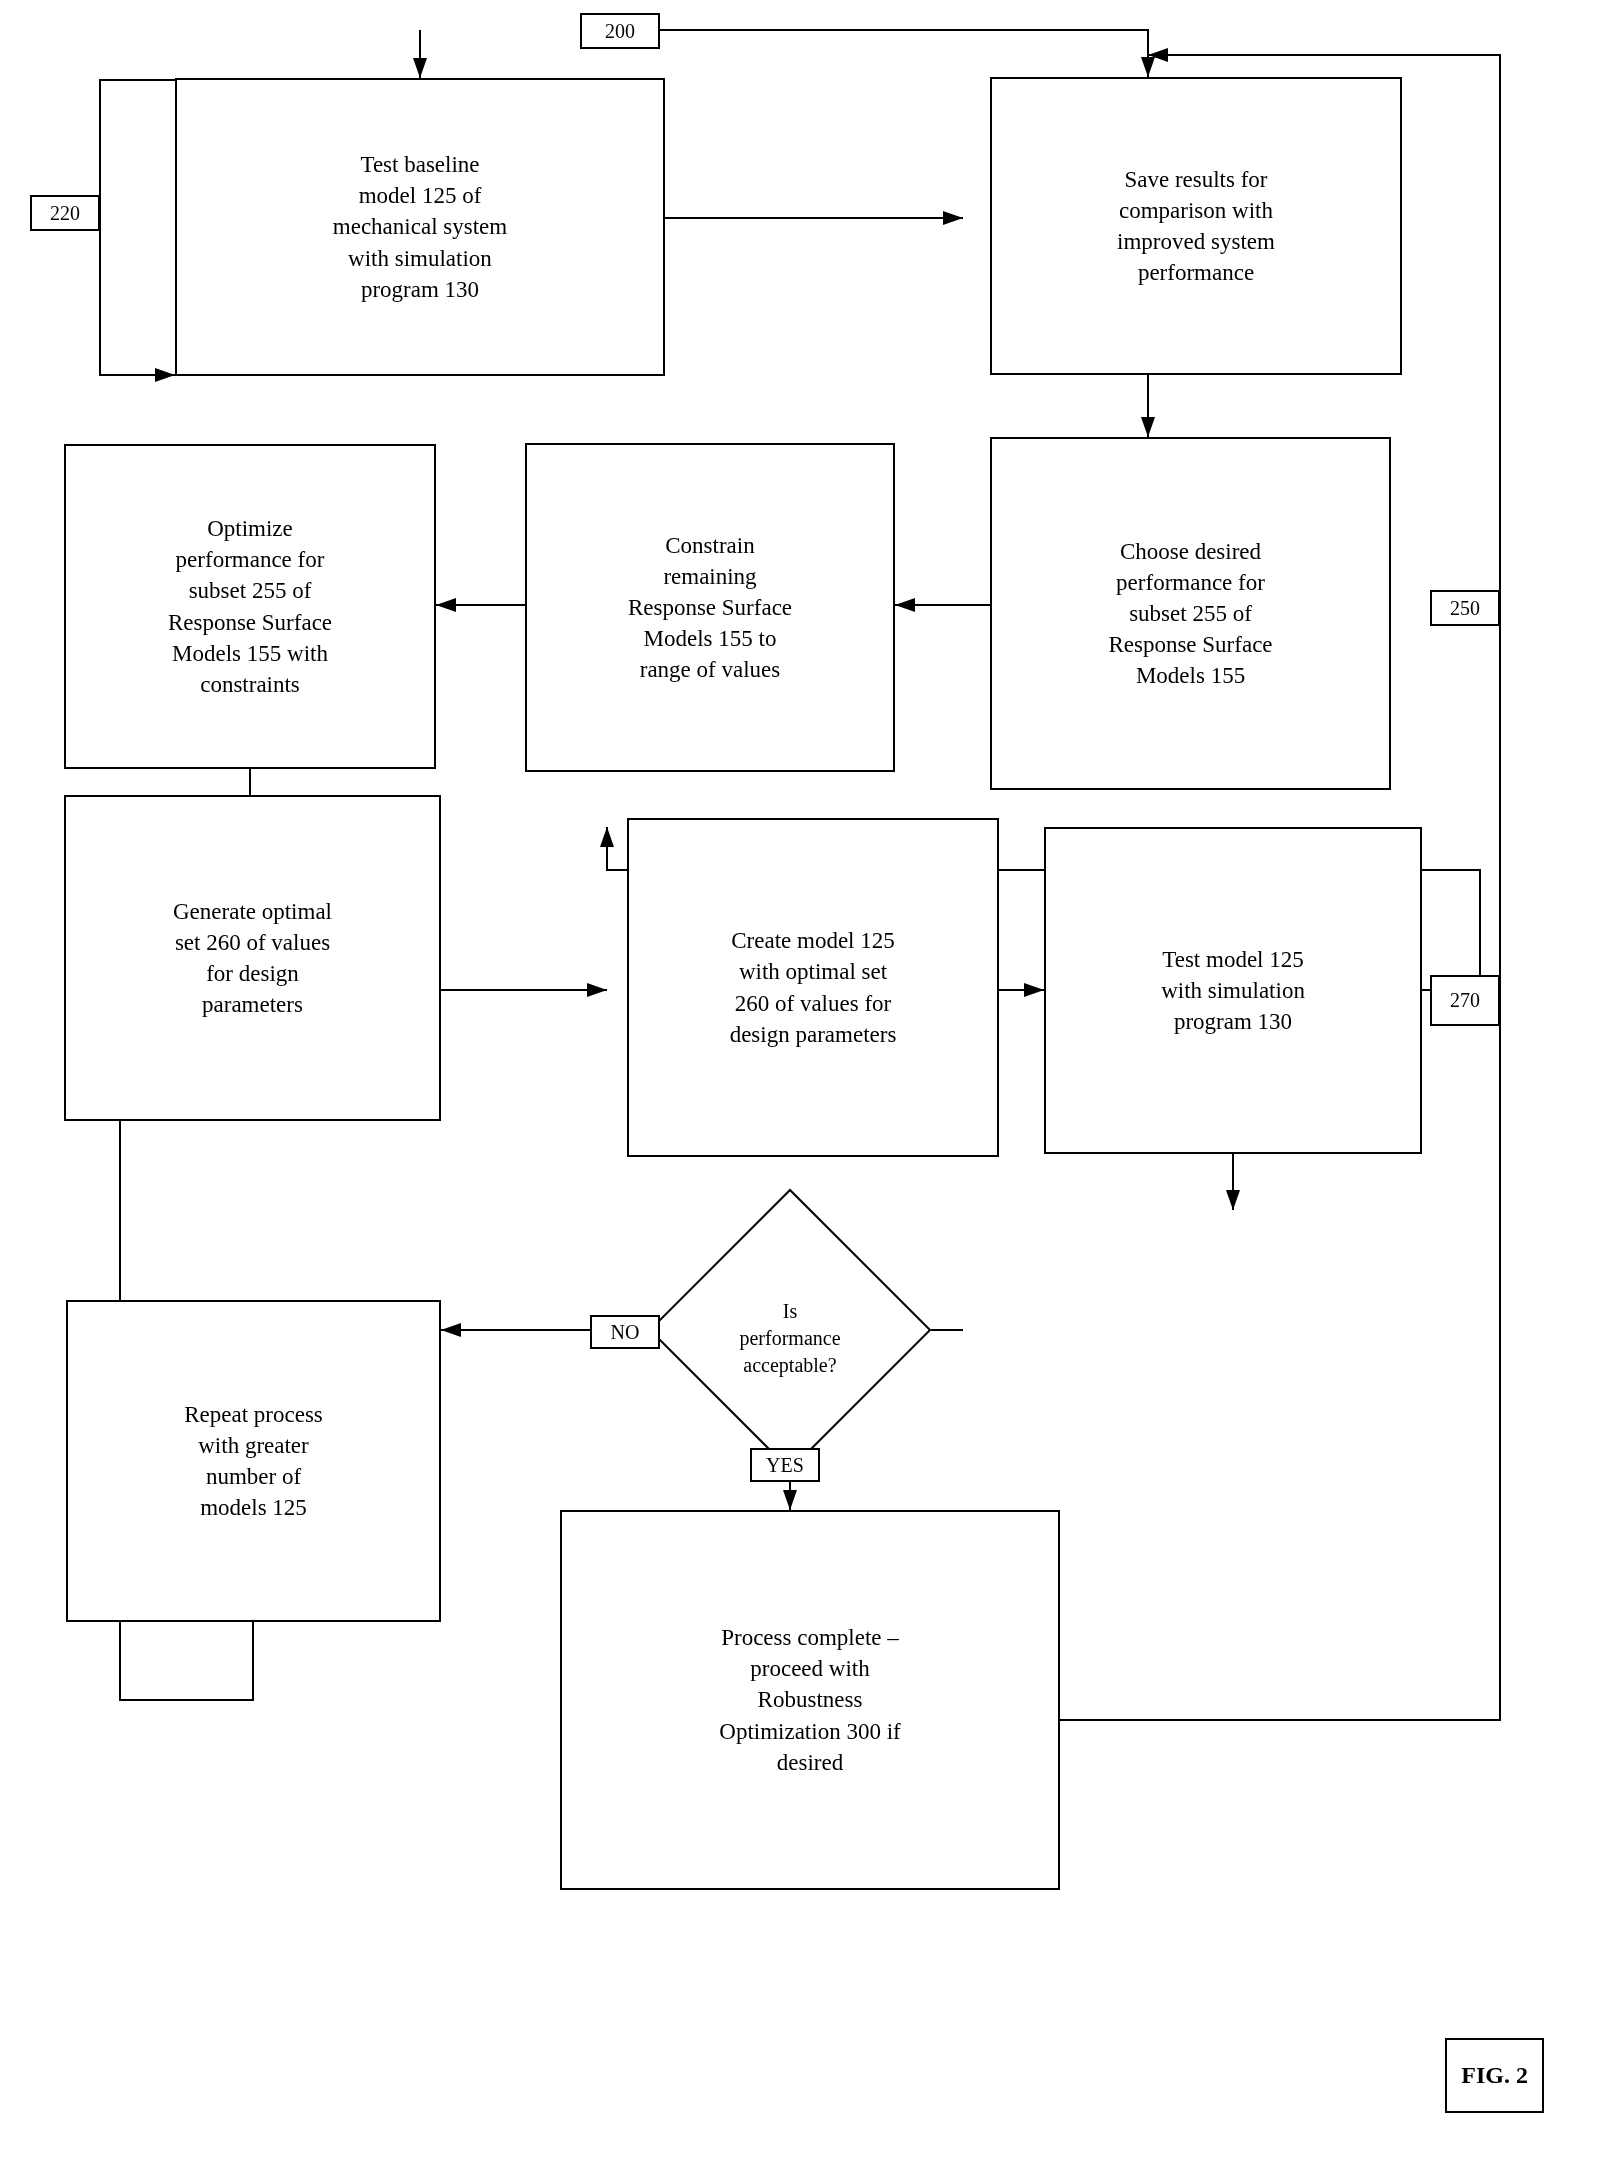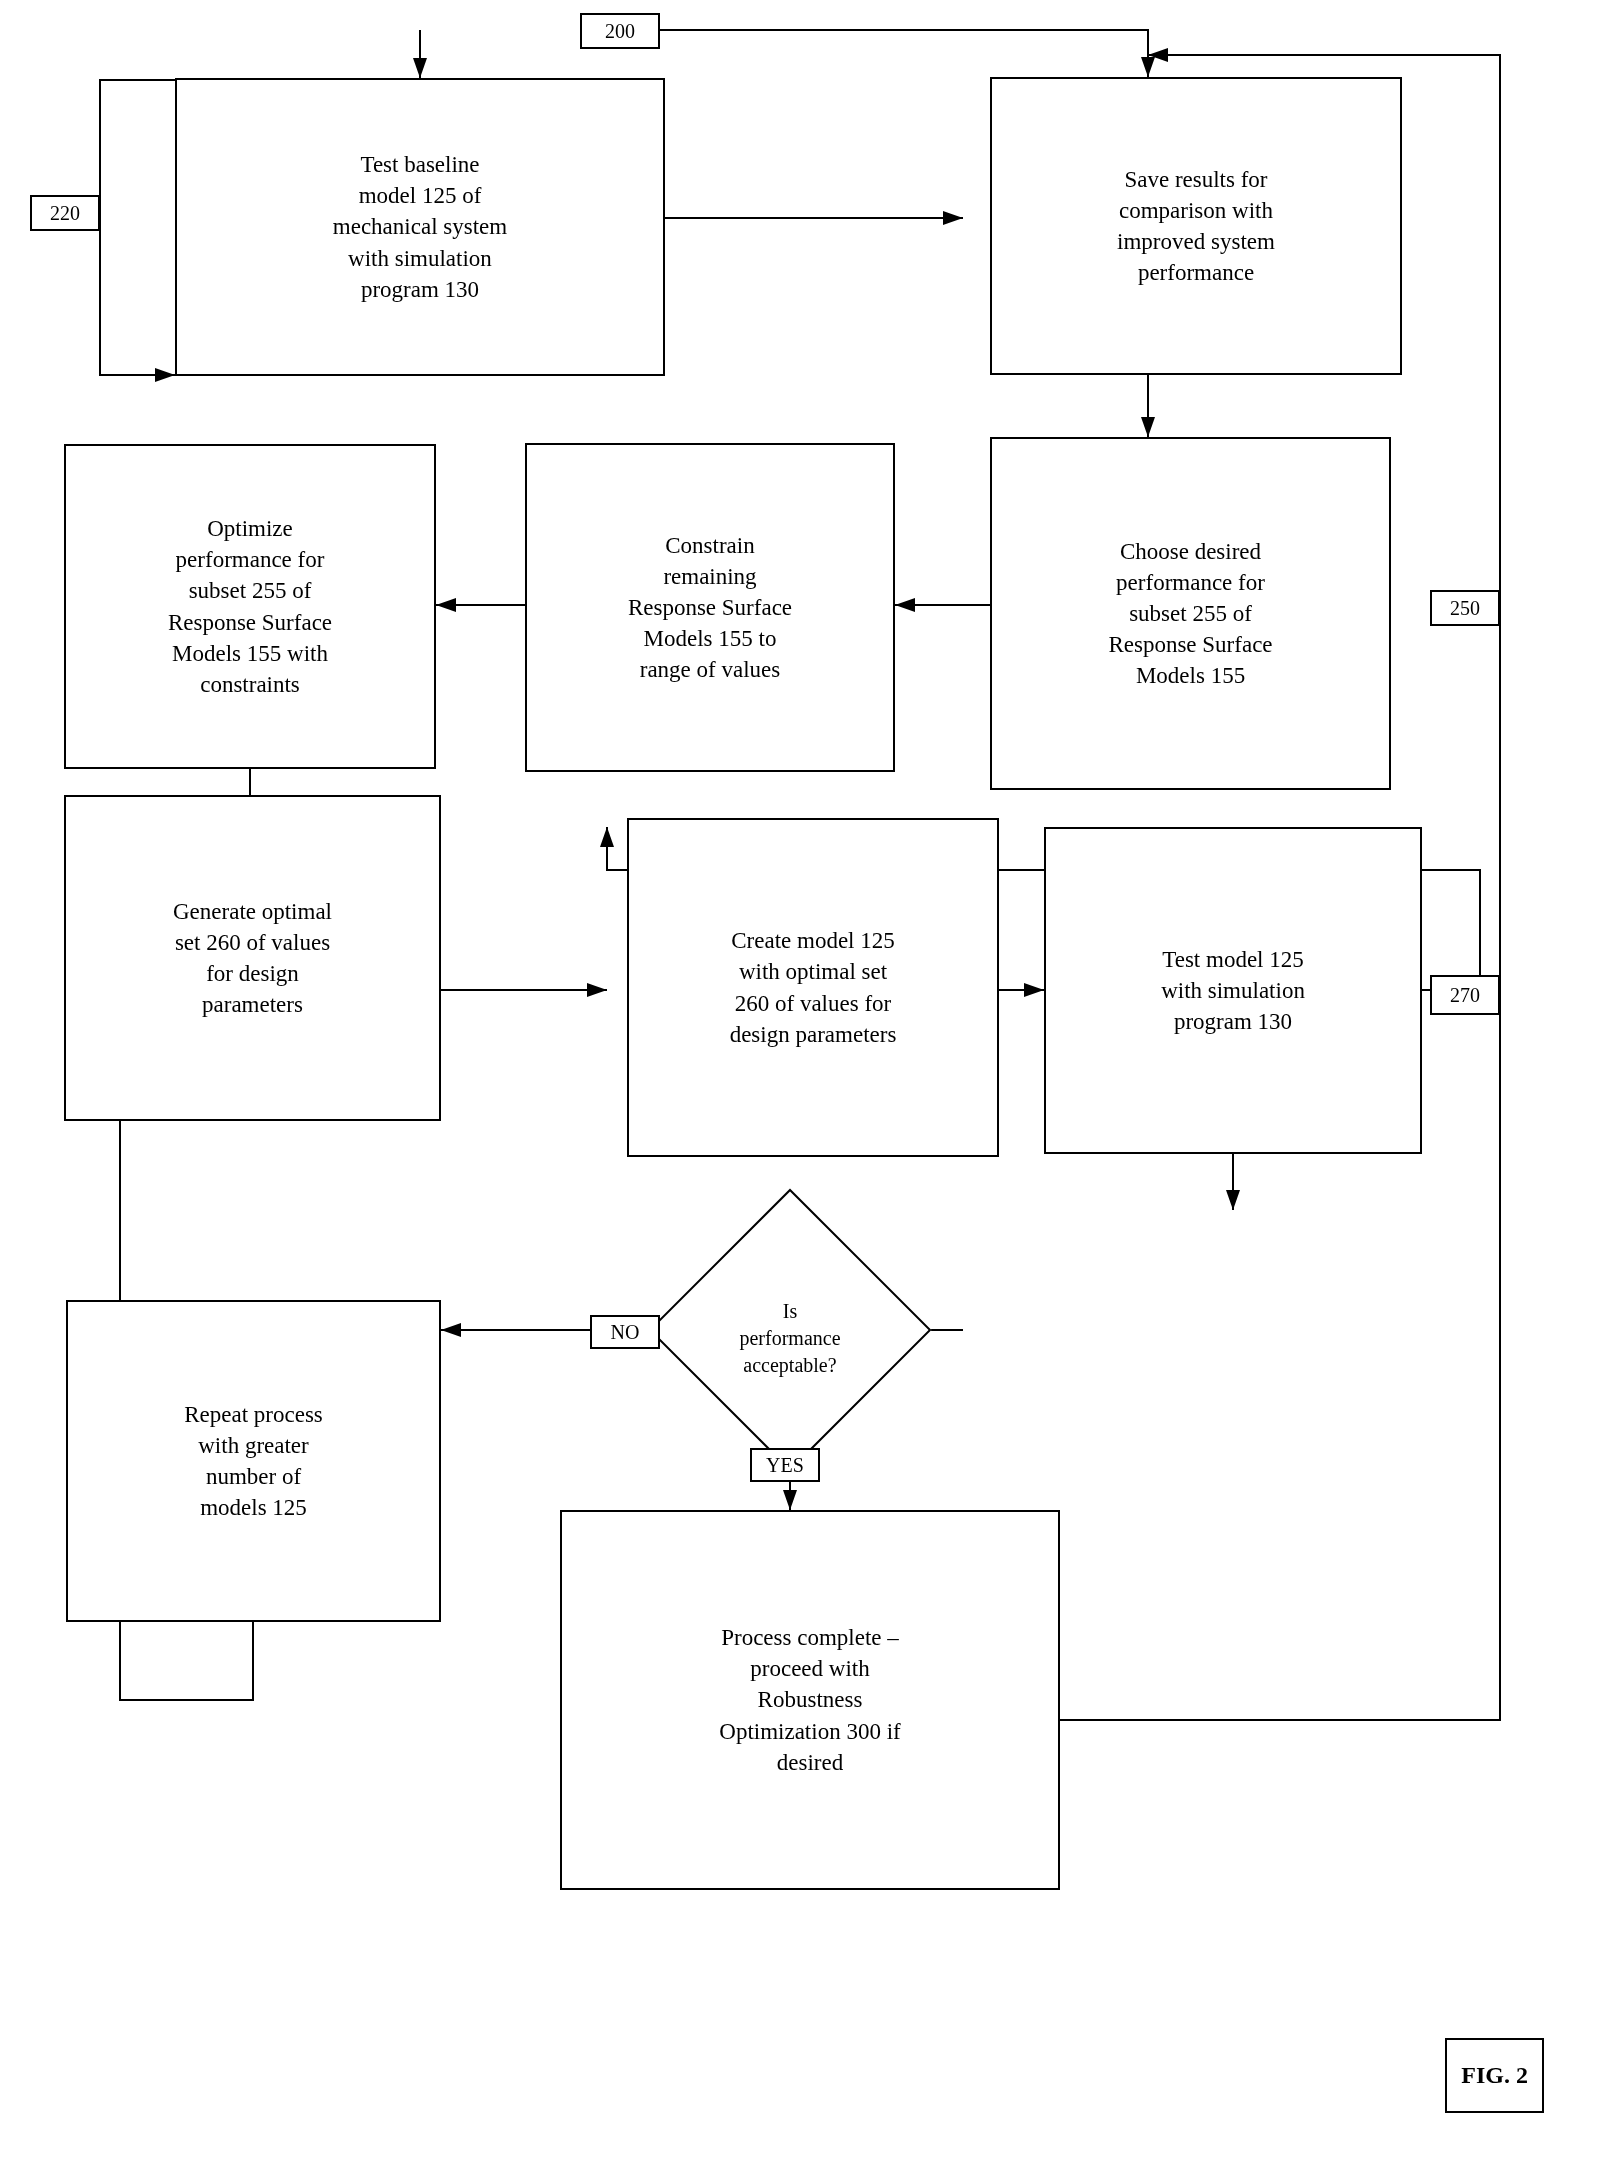--- a/index.html
+++ b/index.html
@@ -214,21 +214,21 @@
 parameters</span>
   </div>
 
   <div class="fc-box" style="left:627px; top:818px; width:372px; height:339px; font-size:23px;">
     <span style="white-space:pre-line;">Create model 125
 with optimal set
 260 of values for
 design parameters</span>
   </div>
 
-  <div class="fc-label" style="left:1430px; top:975px; width:70px; height:40px;">
+  <div class="fc-label" style="left:1430px; top:975px; width:70px; height:51px;">
     <span>270</span>
   </div>
 
   <div class="fc-box" style="left:1044px; top:827px; width:378px; height:327px; font-size:23px;">
     <span style="white-space:pre-line;">Test model 125
 with simulation
 program 130</span>
   </div>
 
 

